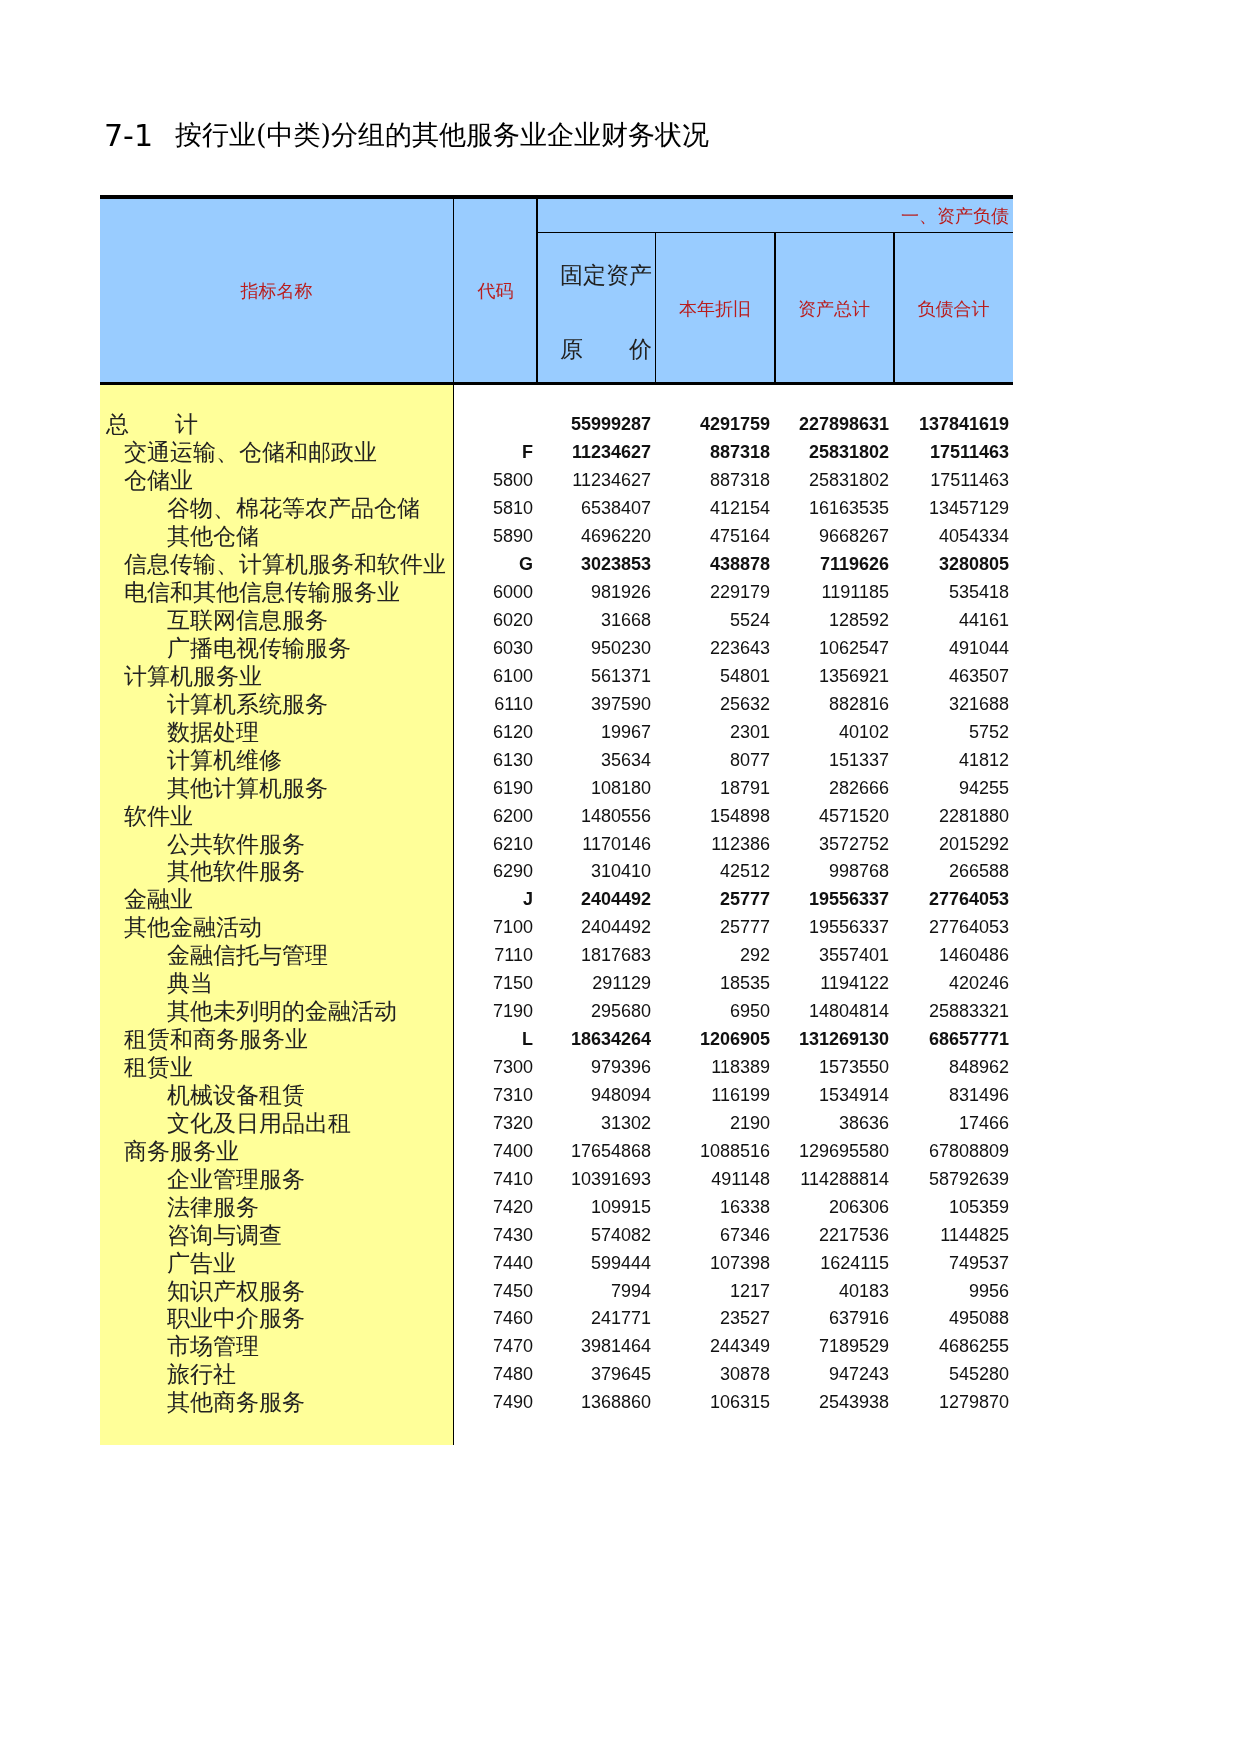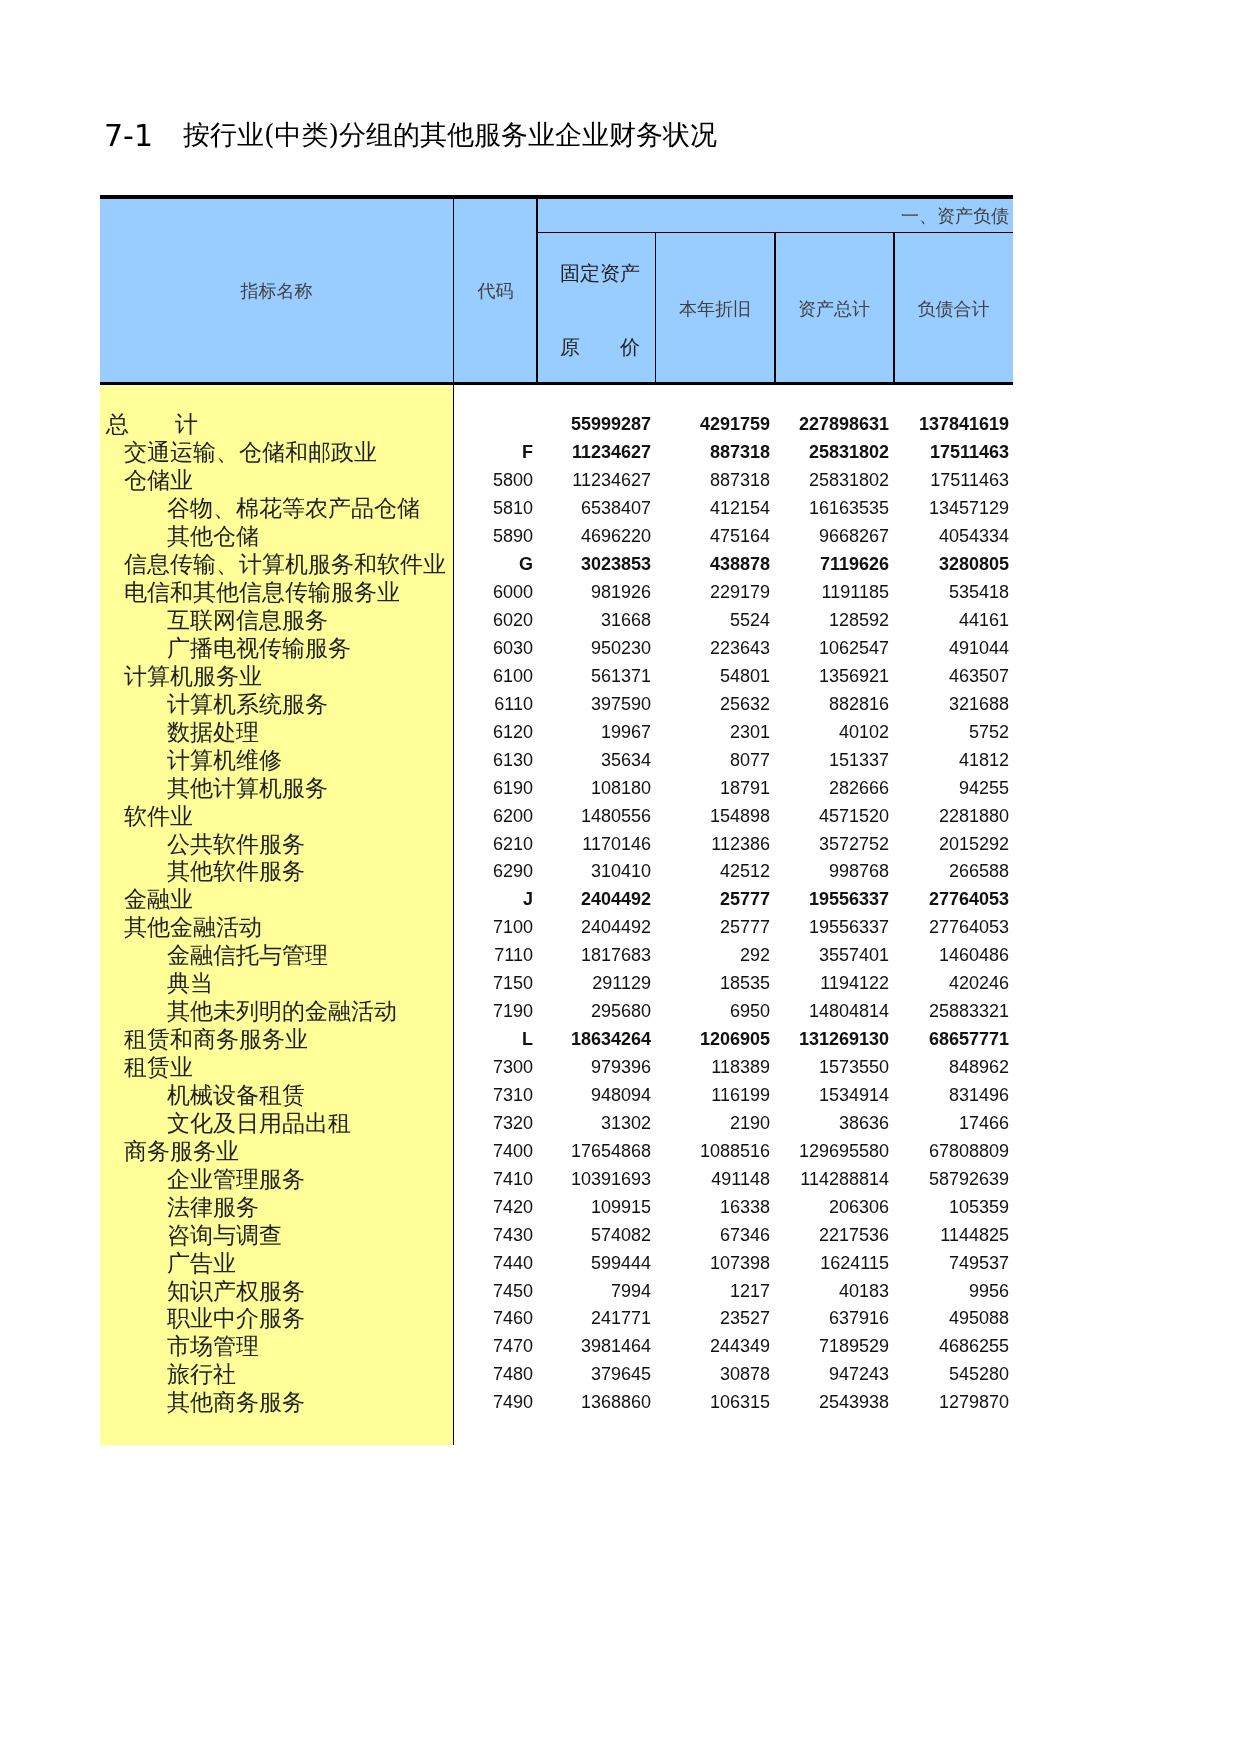--- a/index.html
+++ b/index.html
@@ -1,41 +1,41 @@
 <!DOCTYPE html>
 <html><head>
 <meta charset="utf-8">
 <style>
   html, body { margin: 0; padding: 0; background: #ffffff; }
   body { width: 1240px; height: 1754px; position: relative; overflow: hidden; font-family: "DejaVu Sans", sans-serif; color: #000; }
-  .title { position: absolute; left: 104px; top: 112px; height: 46px; display: flex; align-items: center; white-space: nowrap; gap: 8px; }
+  .title { position: absolute; left: 104px; top: 112px; height: 46px; display: flex; align-items: center; white-space: nowrap; }
   .title-num { font-family: "DejaVu Sans", sans-serif; font-size: 30px; font-weight: normal; margin-right: 22px; letter-spacing: 0px; }
   .title-text { font-family: "DejaVu Serif", serif; font-size: 27px; }
   .table-wrap { position: absolute; left: 100px; top: 195px; width: 913px; }
   .top-rule { position: absolute; left: 0; top: 0; width: 913px; height: 4px; background: #000; }
   .header { position: absolute; left: 0; top: 4px; width: 913px; height: 184px; background: #99ccff; }
-  .hcell { position: absolute; display: flex; align-items: center; justify-content: center; font-family: "DejaVu Serif", serif; font-size: 18px; color: #404040; }
+  .hcell { position: absolute; display: flex; align-items: center; justify-content: center; font-family: "DejaVu Serif", serif; font-size: 18px; color: #b91c1c; }
   .vline { position: absolute; background: #000; }
   .hline { position: absolute; background: #000; }
   .header-bottom { position: absolute; left: 0; top: 187px; width: 913px; height: 3px; background: #000; }
   .name-col-bg { position: absolute; left: 0; top: 190px; width: 353px; height: 1060px; background: #ffff99; }
   .name-col-border { position: absolute; left: 353px; top: 190px; width: 1px; height: 1060px; background: #000; }
   .rows { position: absolute; left: 0; top: 216px; width: 913px; }
   .row { position: relative; height: 27.95px; display: flex; align-items: center; font-size: 17px; }
   .c-name { width: 353px; font-family: "DejaVu Serif", serif; font-size: 23px; white-space: nowrap; box-sizing: border-box; padding-left: 6px; color: #222; }
   .c-name.ind1 { padding-left: 24px; }
   .c-name.ind2 { padding-left: 67px; }
   .c-num { text-align: right; box-sizing: border-box; padding-right: 4px; font-family: "Liberation Sans", sans-serif; font-size: 18px; color: #111; }
   .c-code { width: 84px; }
   .c-v1 { width: 118px; }
   .c-v2 { width: 119px; }
   .c-v3 { width: 119px; }
   .c-v4 { width: 120px; }
   .row.bold .c-num { font-weight: bold; }
-  .sub-label { position: absolute; font-family: "DejaVu Serif", serif; font-size: 20px; color: #222; white-space: nowrap; text-align: center; }
+  .sub-label { position: absolute; font-family: "DejaVu Serif", serif; font-size: 23px; color: #222; white-space: nowrap; text-align: center; }
 </style>
 </head>
 <body>
 
 <div class="title">
   <span class="title-num">7-1</span>
   <span class="title-text">按行业(中类)分组的其他服务业企业财务状况</span>
 </div>
 
 <div class="table-wrap">

